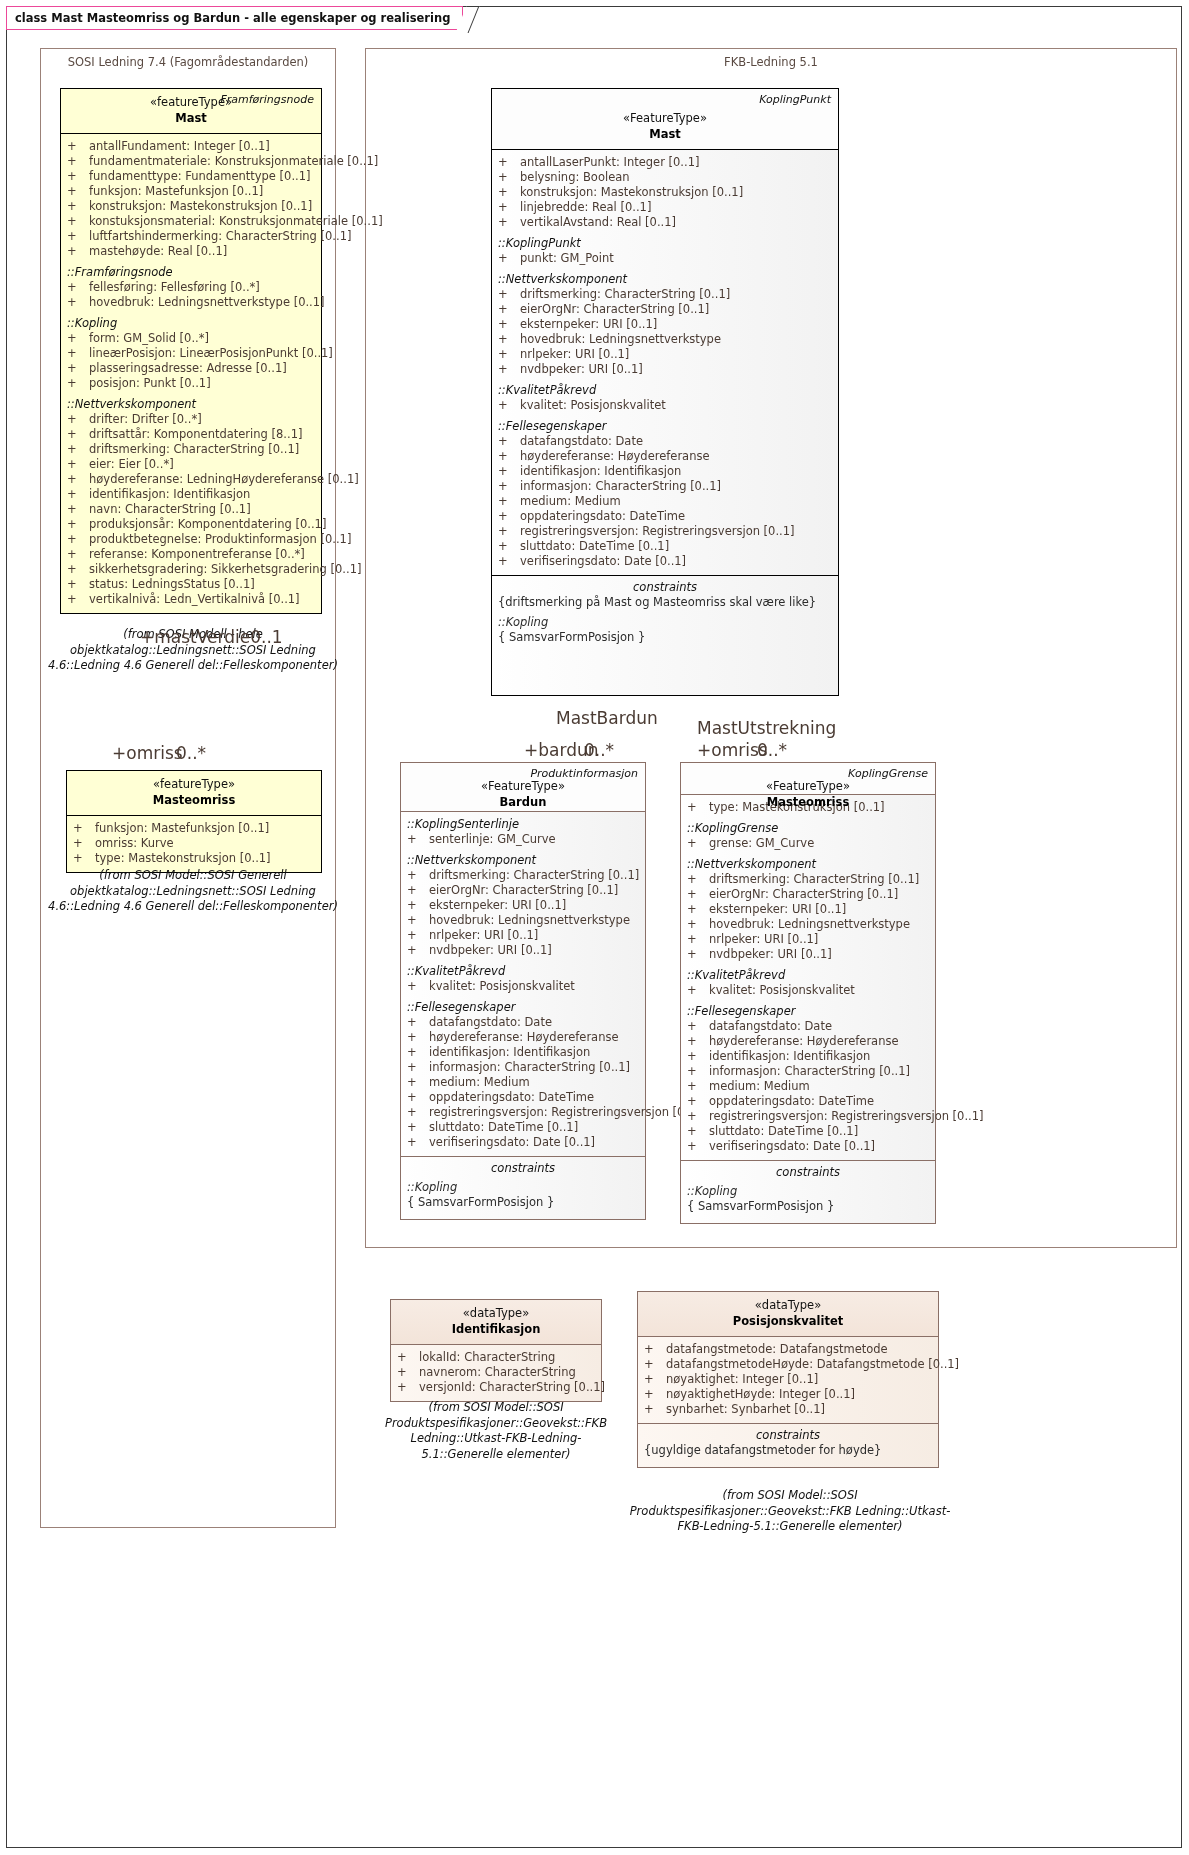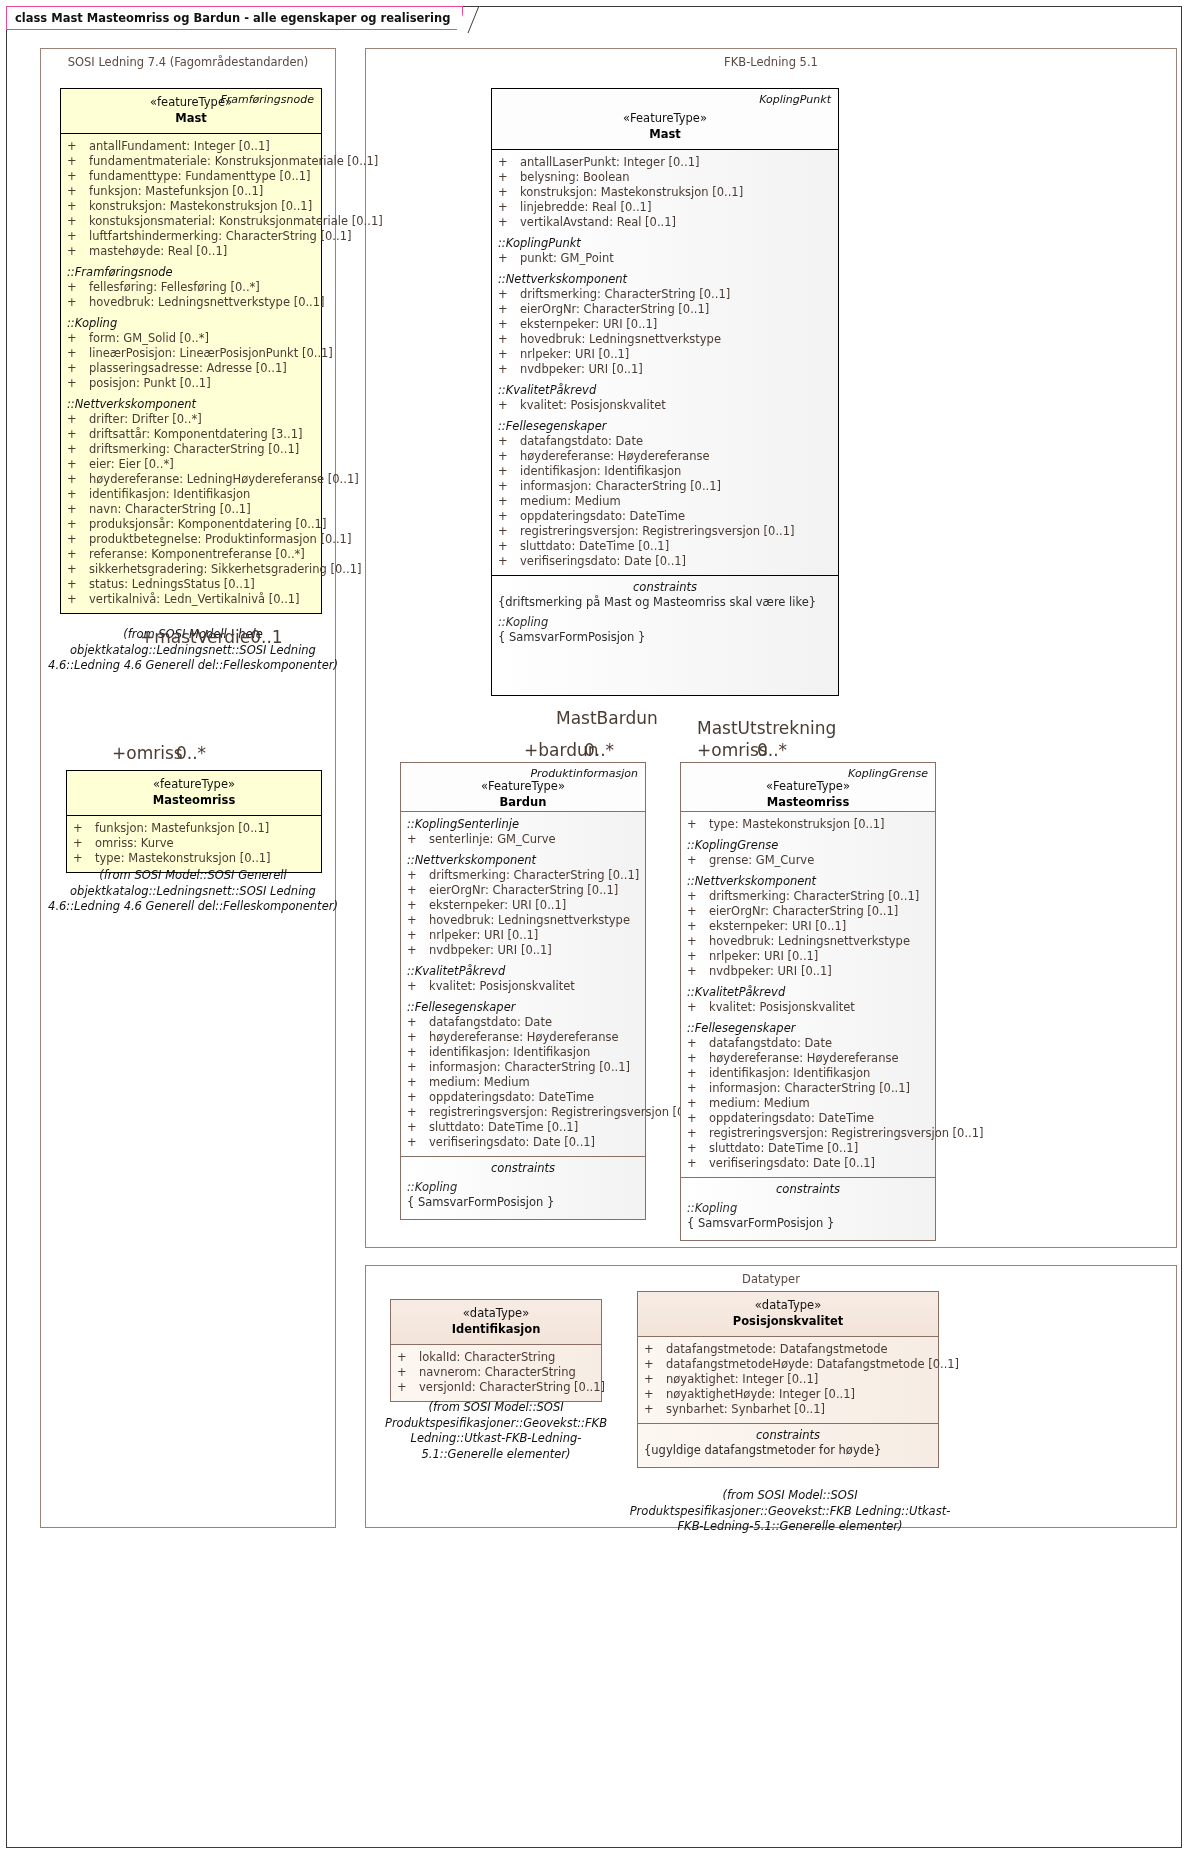--- a/index.html
+++ b/index.html
@@ -121,23 +121,20 @@
   <div class="frame-tab">class Mast Masteomriss og Bardun - alle egenskaper og realisering</div>
 
   <div class="pkg" style="left:40px;top:48px;width:296px;height:1480px;">
     <div class="pkg-title">SOSI Ledning 7.4 (Fagområdestandarden)</div>
   </div>
 
   <div class="pkg" style="left:365px;top:48px;width:812px;height:1200px;">
     <div class="pkg-title">FKB-Ledning 5.1</div>
   </div>
 
-  <div class="pkg" style="left:365px;top:1265px;width:812px;height:263px;">
-    <div class="pkg-title">Datatyper</div>
-  </div>
 
   <div class="cls yellow" style="left:60px;top:88px;width:262px;">
     <div class="hdr">
       <span class="ctx">Framføringsnode</span>
       <div class="stereo">«featureType»</div>
       <div class="cname">Mast</div>
     </div>
     <div class="body">
       <div class="attr">
           <span class="vis">+</span>
@@ -200,21 +197,21 @@
           <span class="txt">posisjon: Punkt [0..1]</span>
         </div>
 
       <div class="grp">::Nettverkskomponent</div>
       <div class="attr">
           <span class="vis">+</span>
           <span class="txt">drifter: Drifter [0..*]</span>
         </div>
       <div class="attr">
           <span class="vis">+</span>
-          <span class="txt">driftsattår: Komponentdatering [3..1]</span>
+          <span class="txt">driftsattår: Komponentdatering [8..1]</span>
         </div>
       <div class="attr">
           <span class="vis">+</span>
           <span class="txt">driftsmerking: CharacterString [0..1]</span>
         </div>
       <div class="attr">
           <span class="vis">+</span>
           <span class="txt">eier: Eier [0..*]</span>
         </div>
       <div class="attr">
@@ -487,21 +484,21 @@
         </div>
     </div>
     <div class="cbody" style="height:63px;">
       <div class="cap">constraints</div>
       <div class="cline it" style="margin-top:4px;">::Kopling</div>
       <div class="cline">{ SamsvarFormPosisjon }</div>
     </div>
   </div>
 
   <div class="cls gray thin" style="left:680px;top:762px;width:256px;">
-    <div class="hdr" style="height:50px;">
+    <div class="hdr" style="height:33px;">
       <span class="ctx">KoplingGrense</span>
       <div class="stereo" style="margin-top:10px;">«FeatureType»</div>
       <div class="cname">Masteomriss</div>
     </div>
     <div class="body">
       <div class="attr">
           <span class="vis">+</span>
           <span class="txt">type: Mastekonstruksjon [0..1]</span>
         </div>
 

